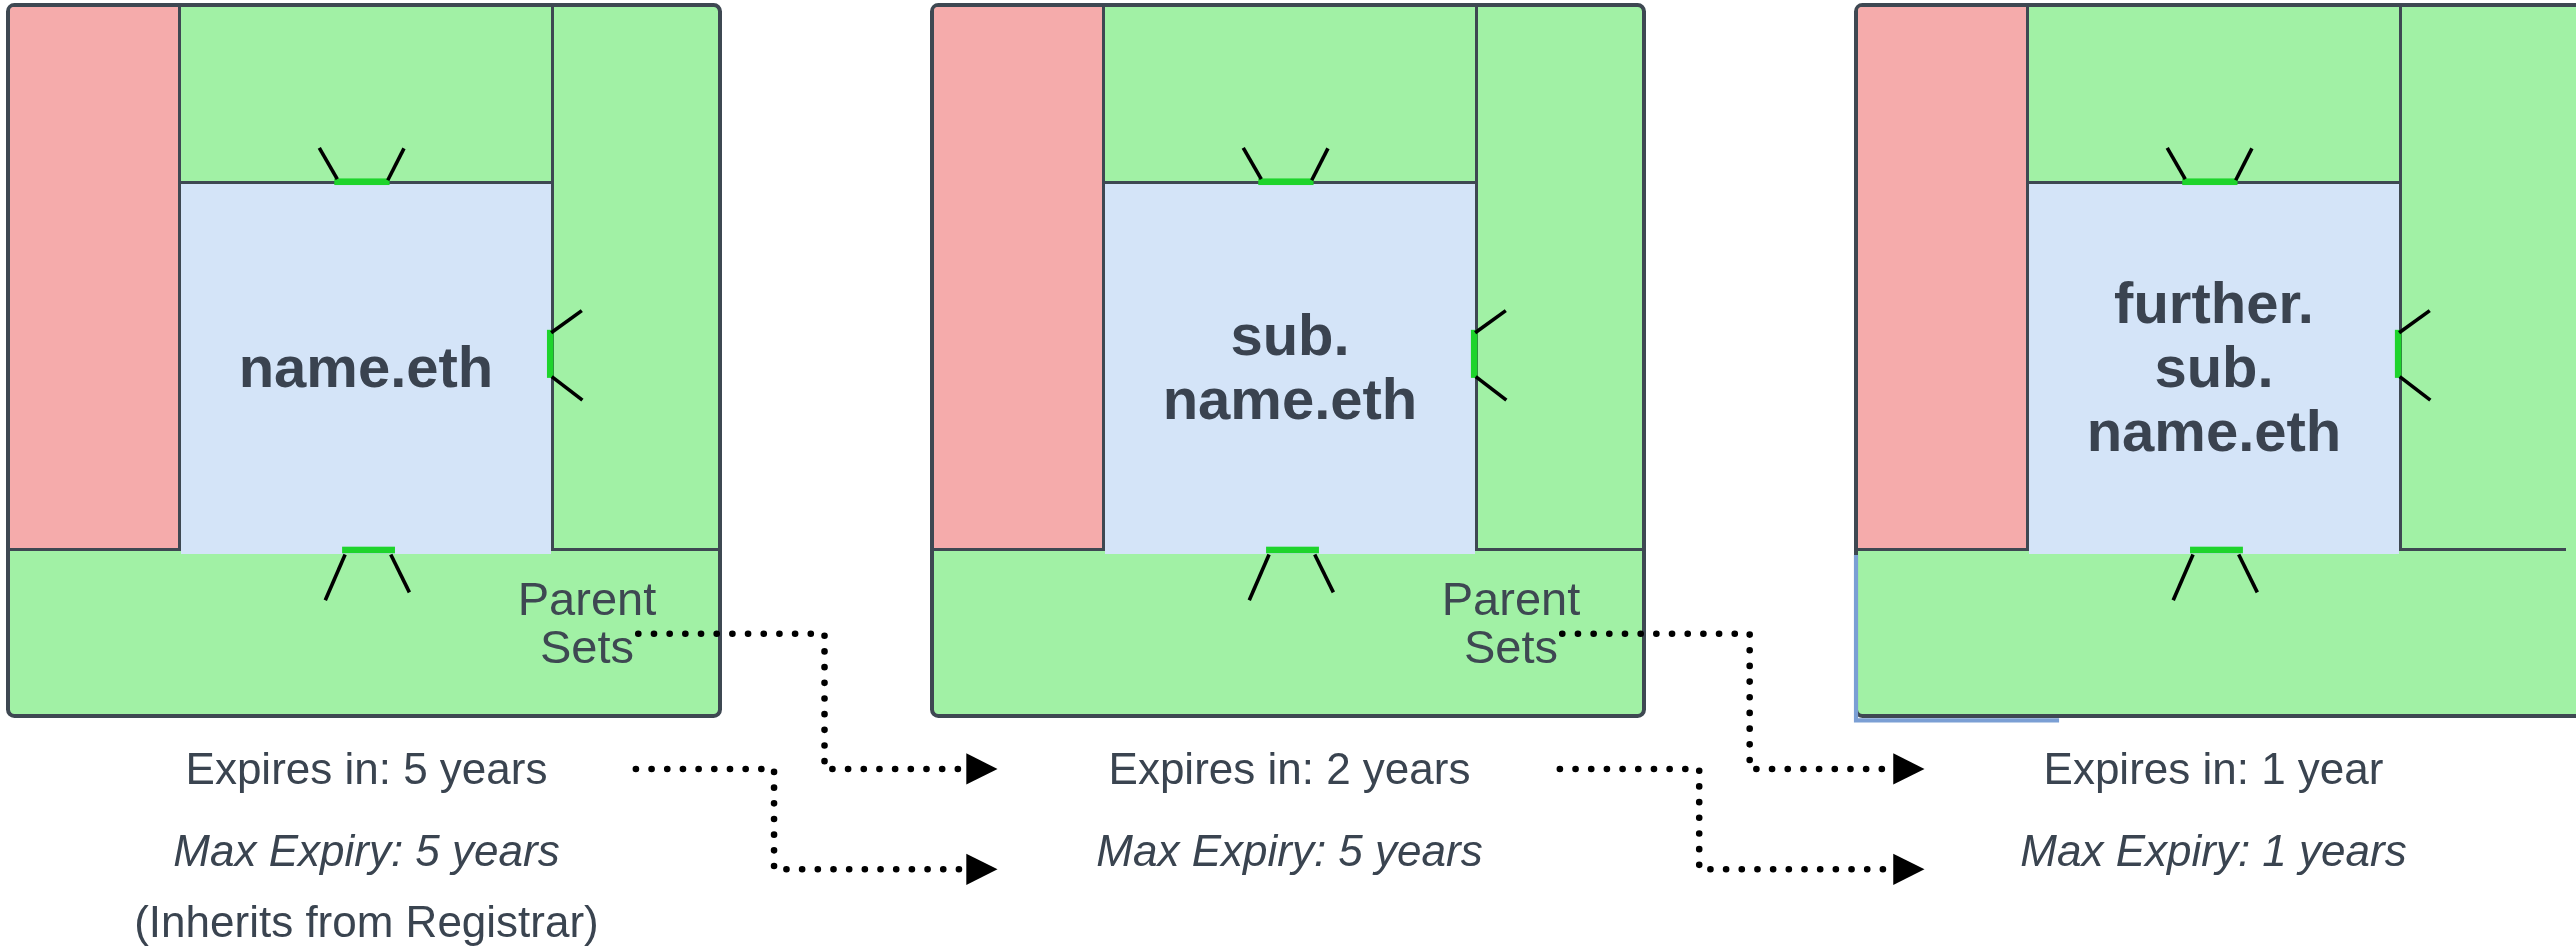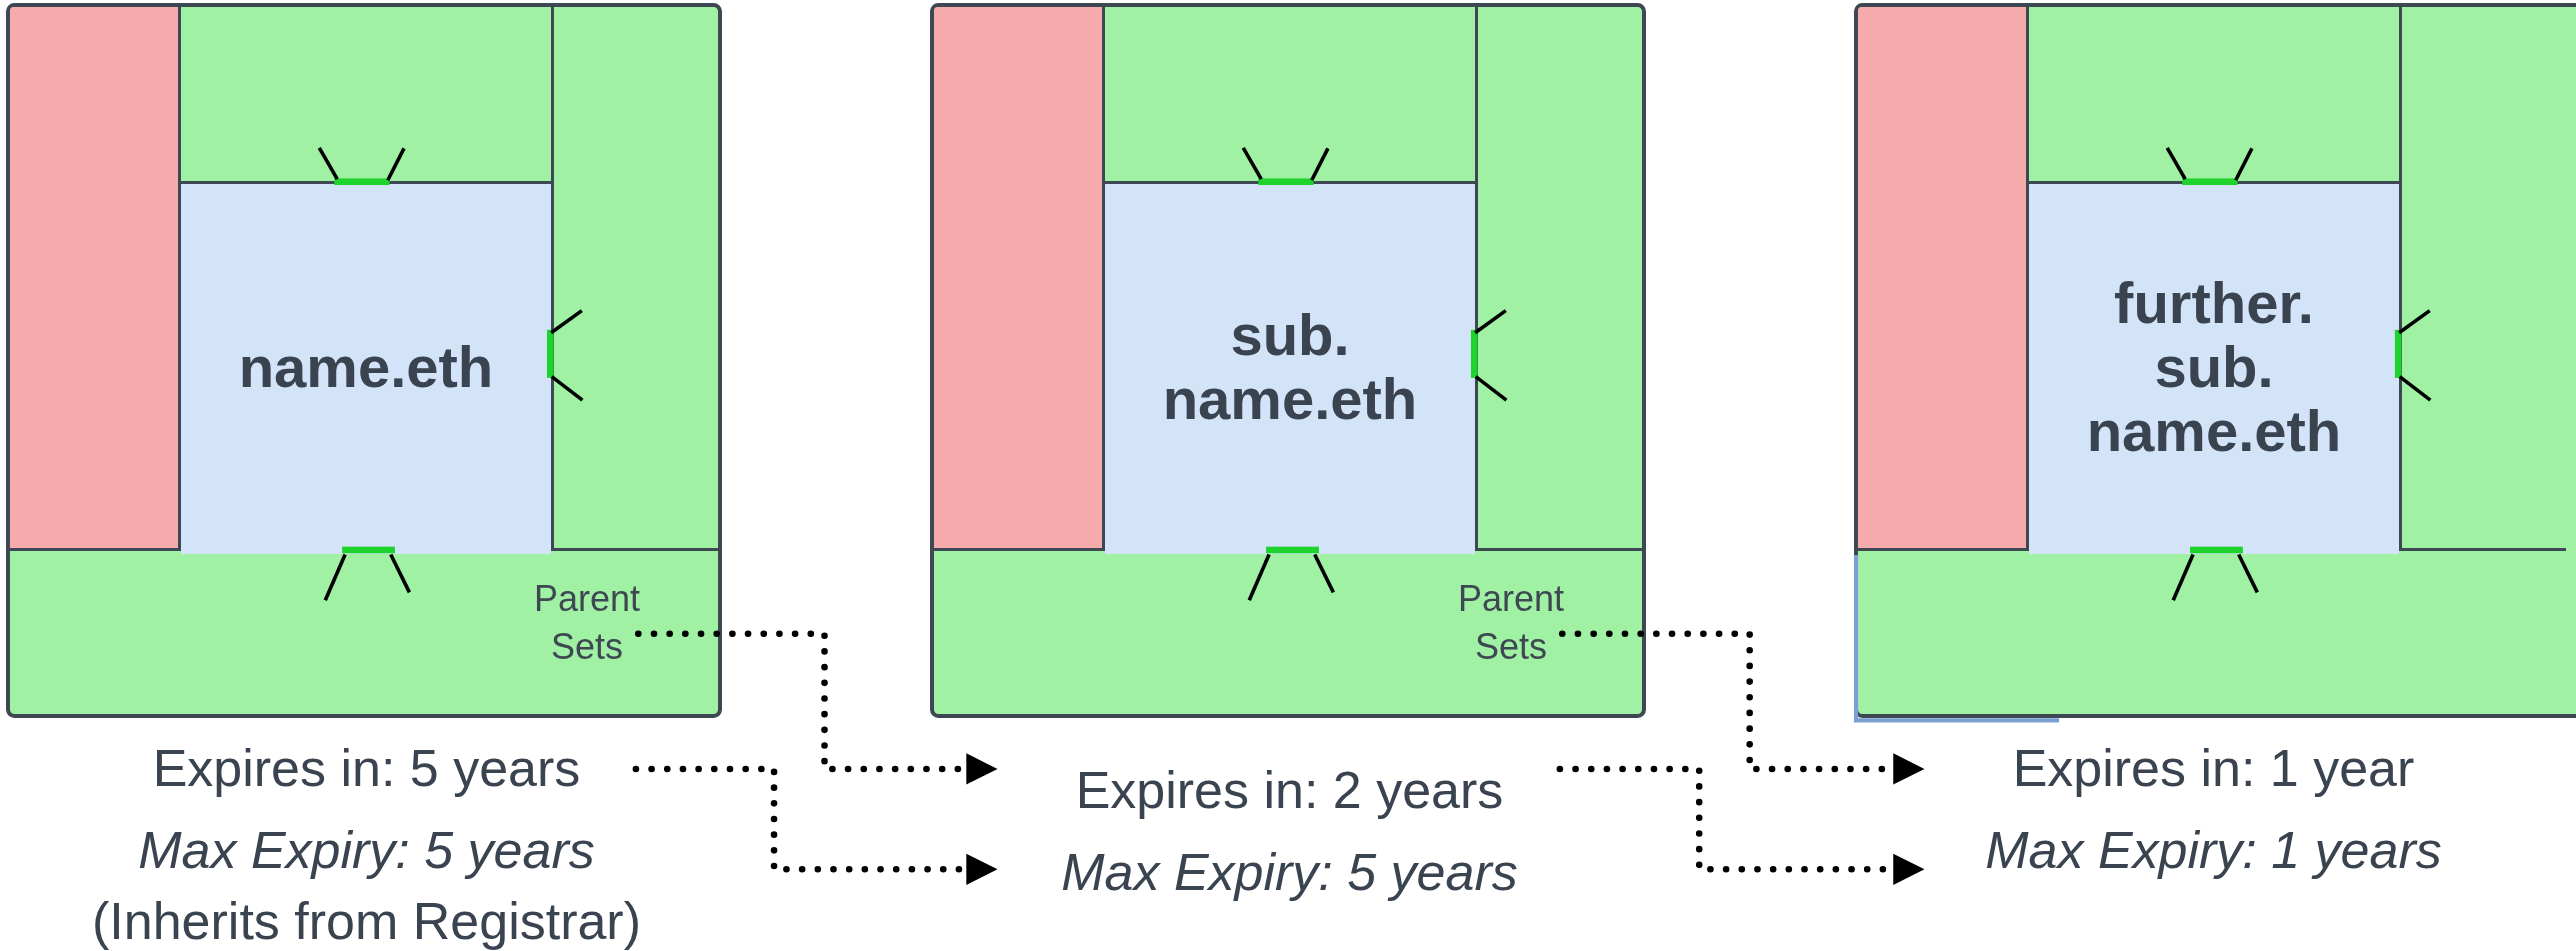--- a/index.html
+++ b/index.html
@@ -54,40 +54,40 @@
     margin-top: -4.8px;
     font-size: 58px;
     font-weight: bold;
     line-height: 1.1;
     color: #3a4350;
     text-align: center;
   }
   .parent-sets {
     position: absolute; left: 478px; top: 568px;
     width: 198px;
-    font-size: 36px;
+    font-size: 47px;
     line-height: 48px;
     color: #3e4852;
     text-align: center;
   }
   
   .caption {
     position: absolute;
     height: 67px;
     line-height: 67px;
-    font-size: 52px;
+    font-size: 44px;
     color: #3a4450;
     text-align: center;
     white-space: nowrap;
   }
   .row1 { top: 735px; }
   .row2 { top: 817px; font-style: italic; }
   .row3 { top: 888px; }
   .c1 { left: 66px;  width: 601px; }
-  .c2 { left: 989px; width: 601px; margin-top: 22px; }
+  .c2 { left: 989px; width: 601px; }
   .c3 { left: 1913px; width: 601px; }
   .c1-wide { left: 6px; width: 721px; }
   
   .overlay {
     position: absolute; left: 0; top: 0;
     width: 2576px; height: 951px;
     pointer-events: none;
   }
   .dotline {
     fill: none;

